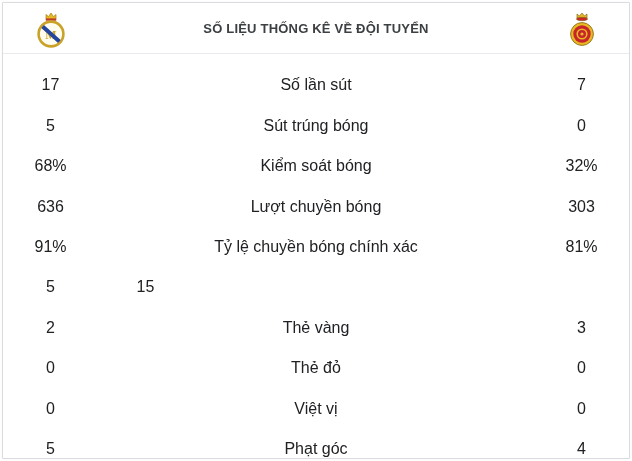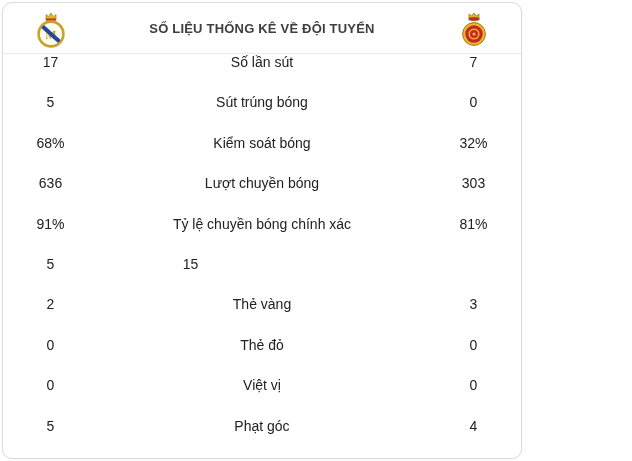--- a/index.html
+++ b/index.html
@@ -5,24 +5,24 @@
   * { margin: 0; padding: 0; box-sizing: border-box; }
   html, body {
     width: 632px; height: 461px;
     background: #ffffff;
     font-family: "Liberation Sans", sans-serif;
     overflow: hidden;
   }
   .card {
     position: absolute;
     left: 2px; top: 2px;
-    width: 520px; height: 457px;
+    width: 628px; height: 457px;
     background: #ffffff;
     border: 1px solid #dadce0;
-    border-radius: 10px;
+    border-radius: 1px;
     box-shadow: 0 0 2px rgba(0,0,0,0.06);
     overflow: hidden;
     display: flex;
     flex-direction: column;
   }
   .stats-header {
     height: 51px;
     flex: 0 0 51px;
     display: flex;
     align-items: center;
@@ -45,24 +45,23 @@
     letter-spacing: 0.2px;
   }
   .stats-body {
     flex: 1;
     display: flex;
     flex-direction: column;
   }
   .stat-row {
     flex: 1;
     display: flex;
-    align-items: flex-start;
-    font-size: 14px;
+    align-items: flex-end;
+    font-size: 16px;
     color: #202124;
-    gap: 45px;
   }
   .cell-home, .cell-away {
     width: 95px;
     flex: 0 0 95px;
     text-align: center;
   }
   .cell-label {
     flex: 1;
     text-align: center;
   }

